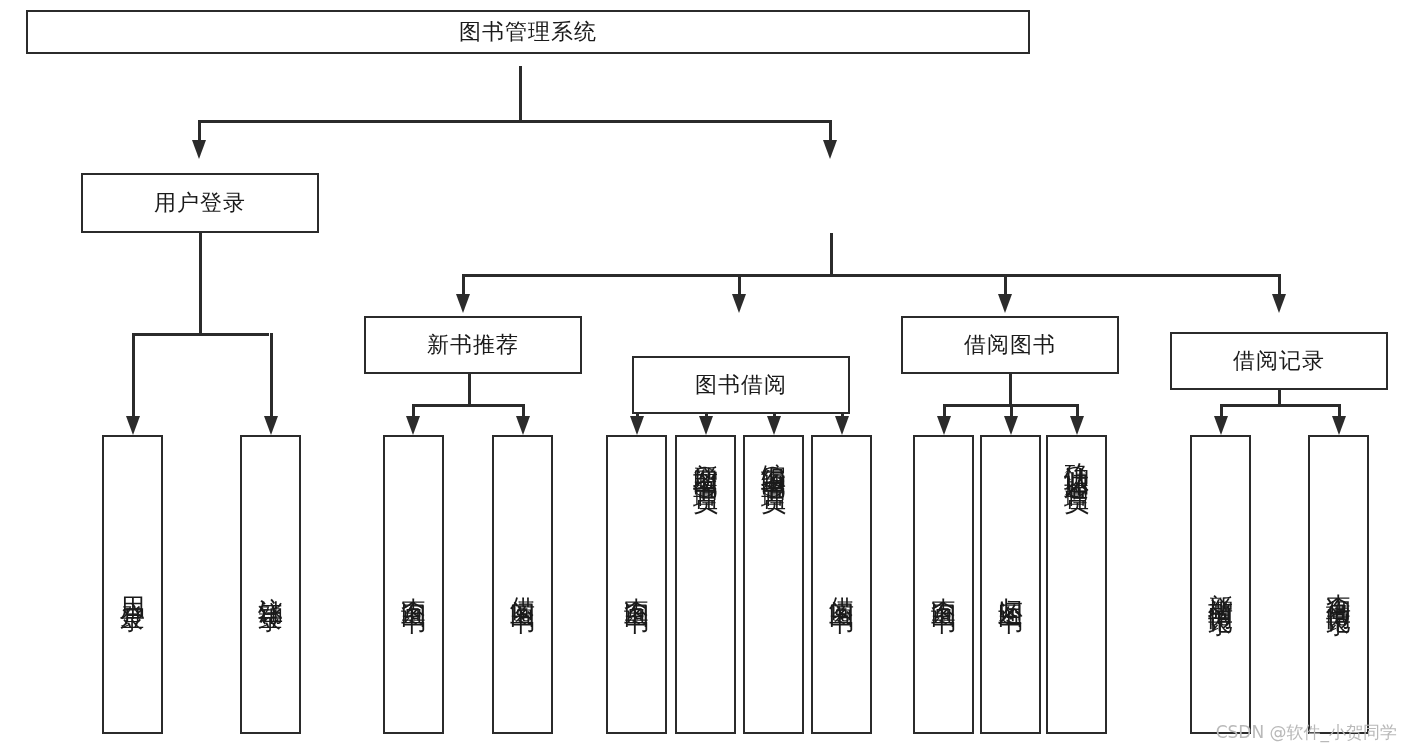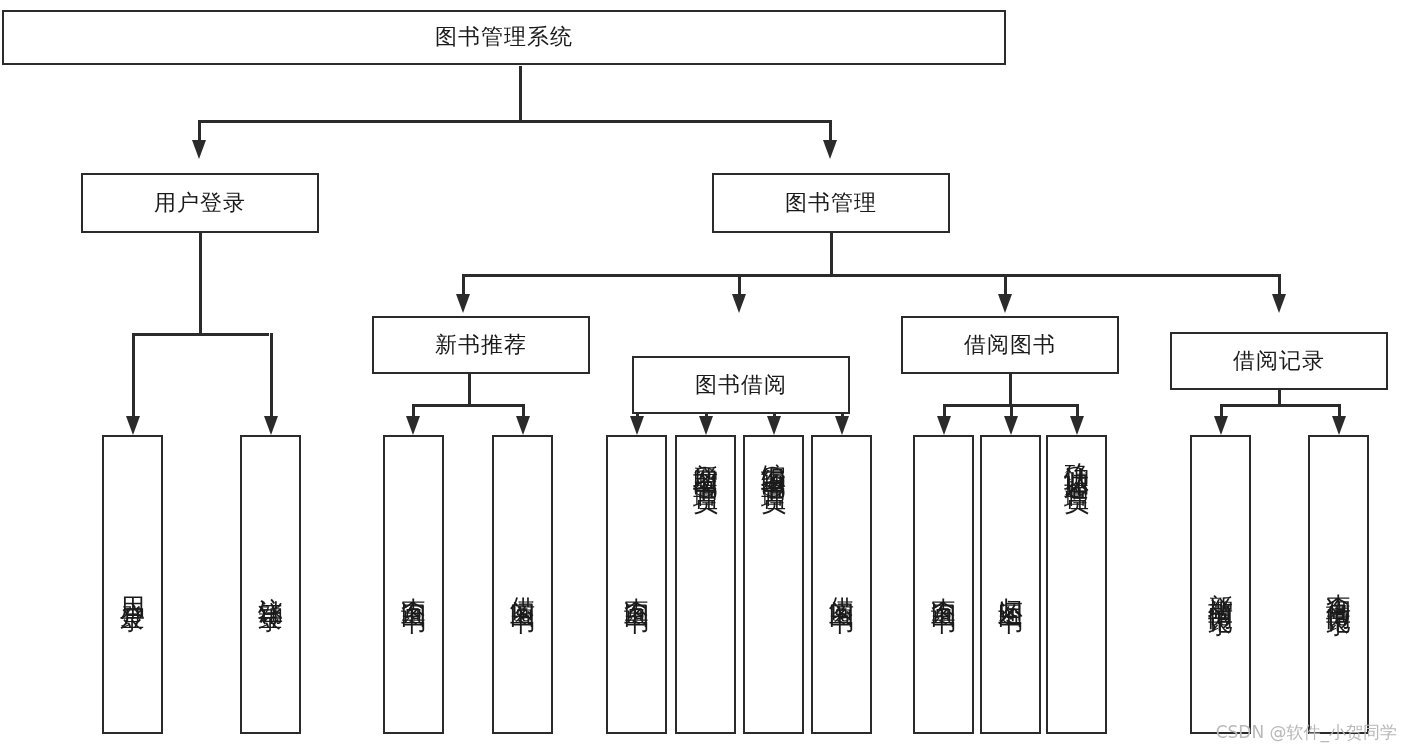--- a/index.html
+++ b/index.html
@@ -84,60 +84,57 @@
     white-space: nowrap;
     z-index: 5;
     font-family: "DejaVu Sans", "Liberation Sans", sans-serif;
   }
 </style>
 </head>
 <body>
 
 <div id="canvas">
 
-  <div class="node h" style="left:2px; top:10px; width:1004px; height:55px;">
+  <div class="node h" style="left:26px; top:10px; width:1004px; height:44px;">
     <span>图书管理系统</span>
   </div>
 
   <div class="vline" style="left:519px; top:66px; width:2.5px; height:55px;"></div>
 
   <div class="hline" style="left:198px; top:120px; width:634px; height:2.5px;"></div>
 
   <div class="vline" style="left:198px; top:120px; height:23px;"></div>
   <div class="arrow" style="left:191.5px; top:140px;"></div>
 
   <div class="vline" style="left:829px; top:120px; height:23px;"></div>
   <div class="arrow" style="left:822.5px; top:140px;"></div>
 
   <div class="node h" style="left:81px; top:173px; width:238px; height:60px;">
     <span>用户登录</span>
-  </div>
-  <div class="node h" style="left:712px; top:173px; width:238px; height:60px;">
-    <span>图书管理</span>
   </div>
 
   <div class="vline" style="left:199px; top:233px; height:101px;"></div>
   <div class="hline" style="left:132px; top:333px; width:137px;"></div>
   <div class="vline" style="left:132px; top:333px; height:84px;"></div>
   <div class="arrow" style="left:126px; top:416px;"></div>
   <div class="vline" style="left:270px; top:333px; height:84px;"></div>
   <div class="arrow" style="left:264px; top:416px;"></div>
 
   <div class="vline" style="left:830px; top:233px; height:42px;"></div>
   <div class="hline" style="left:462px; top:274px; width:818px;"></div>
   <div class="vline" style="left:462px; top:274px; height:22px;"></div>
   <div class="arrow" style="left:456px; top:294px;"></div>
   <div class="vline" style="left:738px; top:274px; height:22px;"></div>
   <div class="arrow" style="left:732px; top:294px;"></div>
   <div class="vline" style="left:1004px; top:274px; height:22px;"></div>
   <div class="arrow" style="left:998px; top:294px;"></div>
   <div class="vline" style="left:1278px; top:274px; height:22px;"></div>
   <div class="arrow" style="left:1272px; top:294px;"></div>
 
-  <div class="node h" style="left:372px; top:316px; width:218px; height:58px;align-items:center;">
+  <div class="node h" style="left:364px; top:316px; width:218px; height:58px;align-items:center;">
     <span>新书推荐</span>
   </div>
   <div class="node h" style="left:632px; top:316px; width:218px; height:58px;margin-top:40px;">
     <span>图书借阅</span>
   </div>
   <div class="node h" style="left:901px; top:316px; width:218px; height:58px;">
     <span>借阅图书</span>
   </div>
   <div class="node h" style="left:1170px; top:332px; width:218px; height:58px;">
     <span>借阅记录</span>

